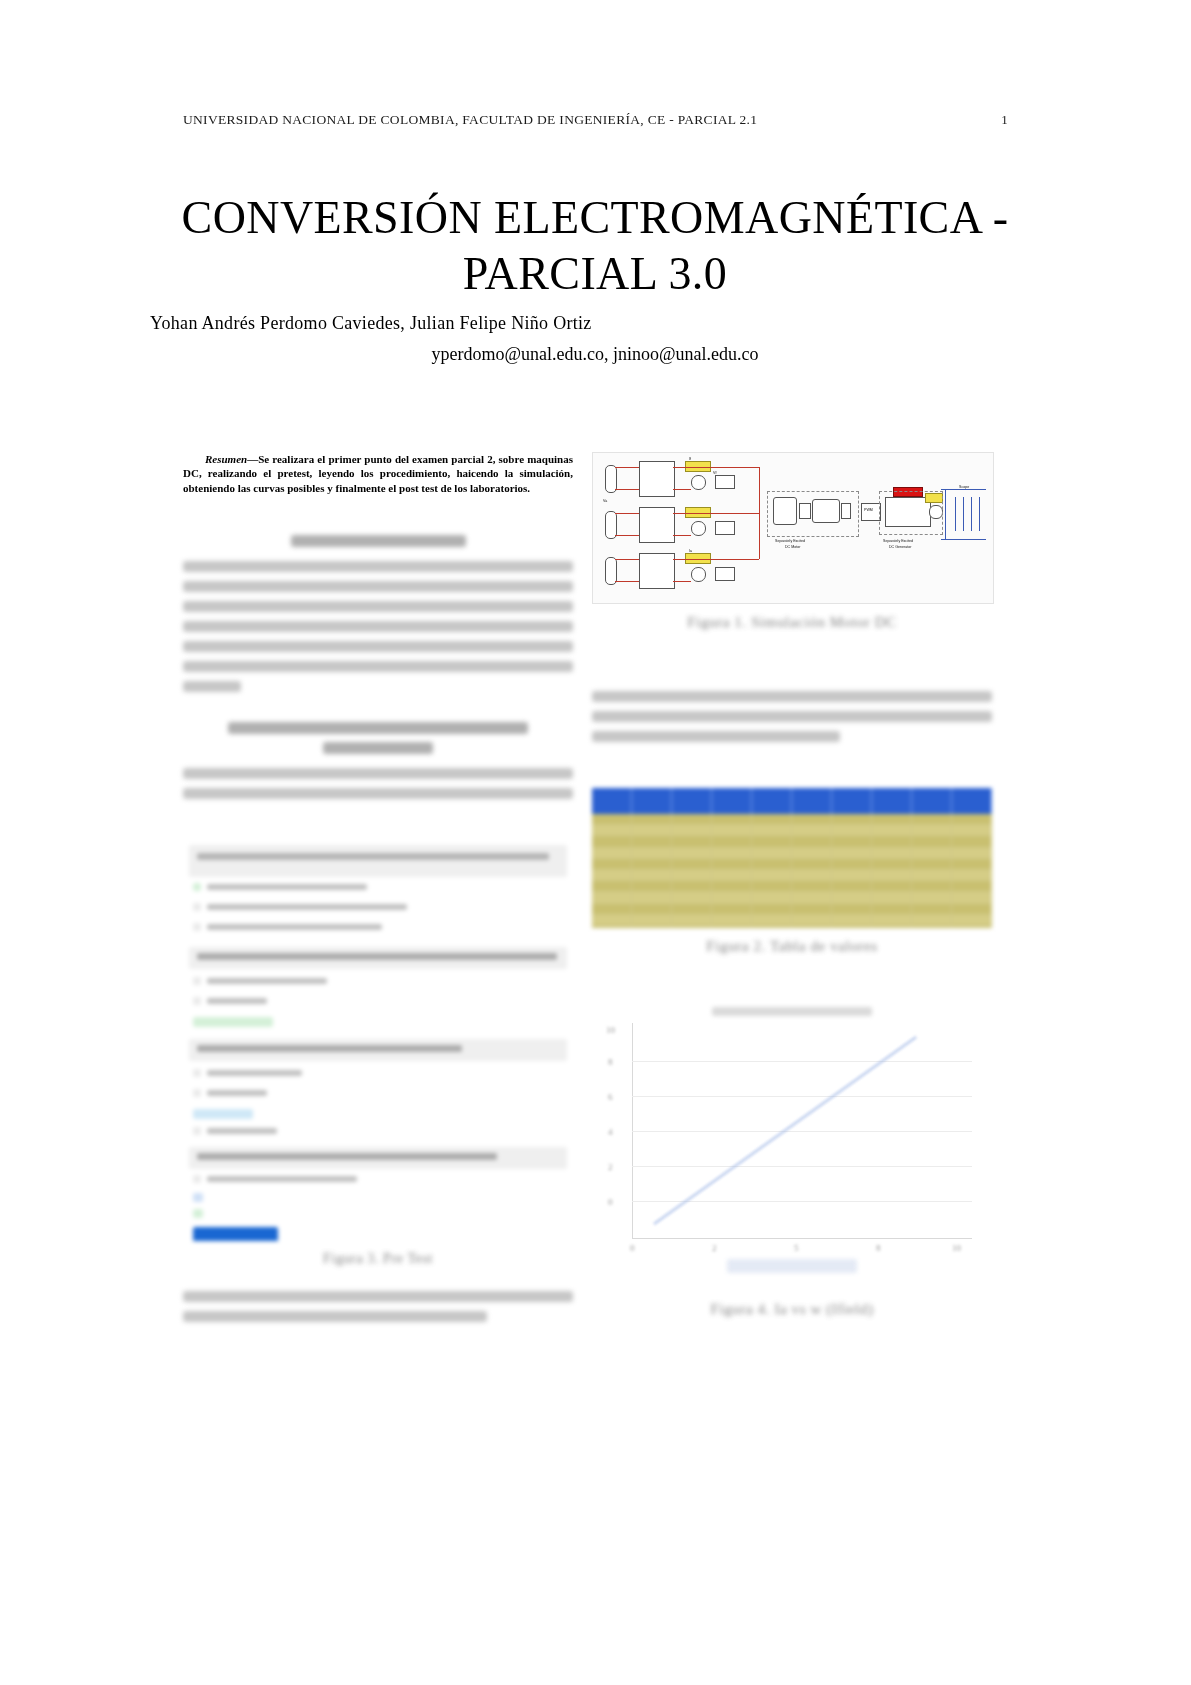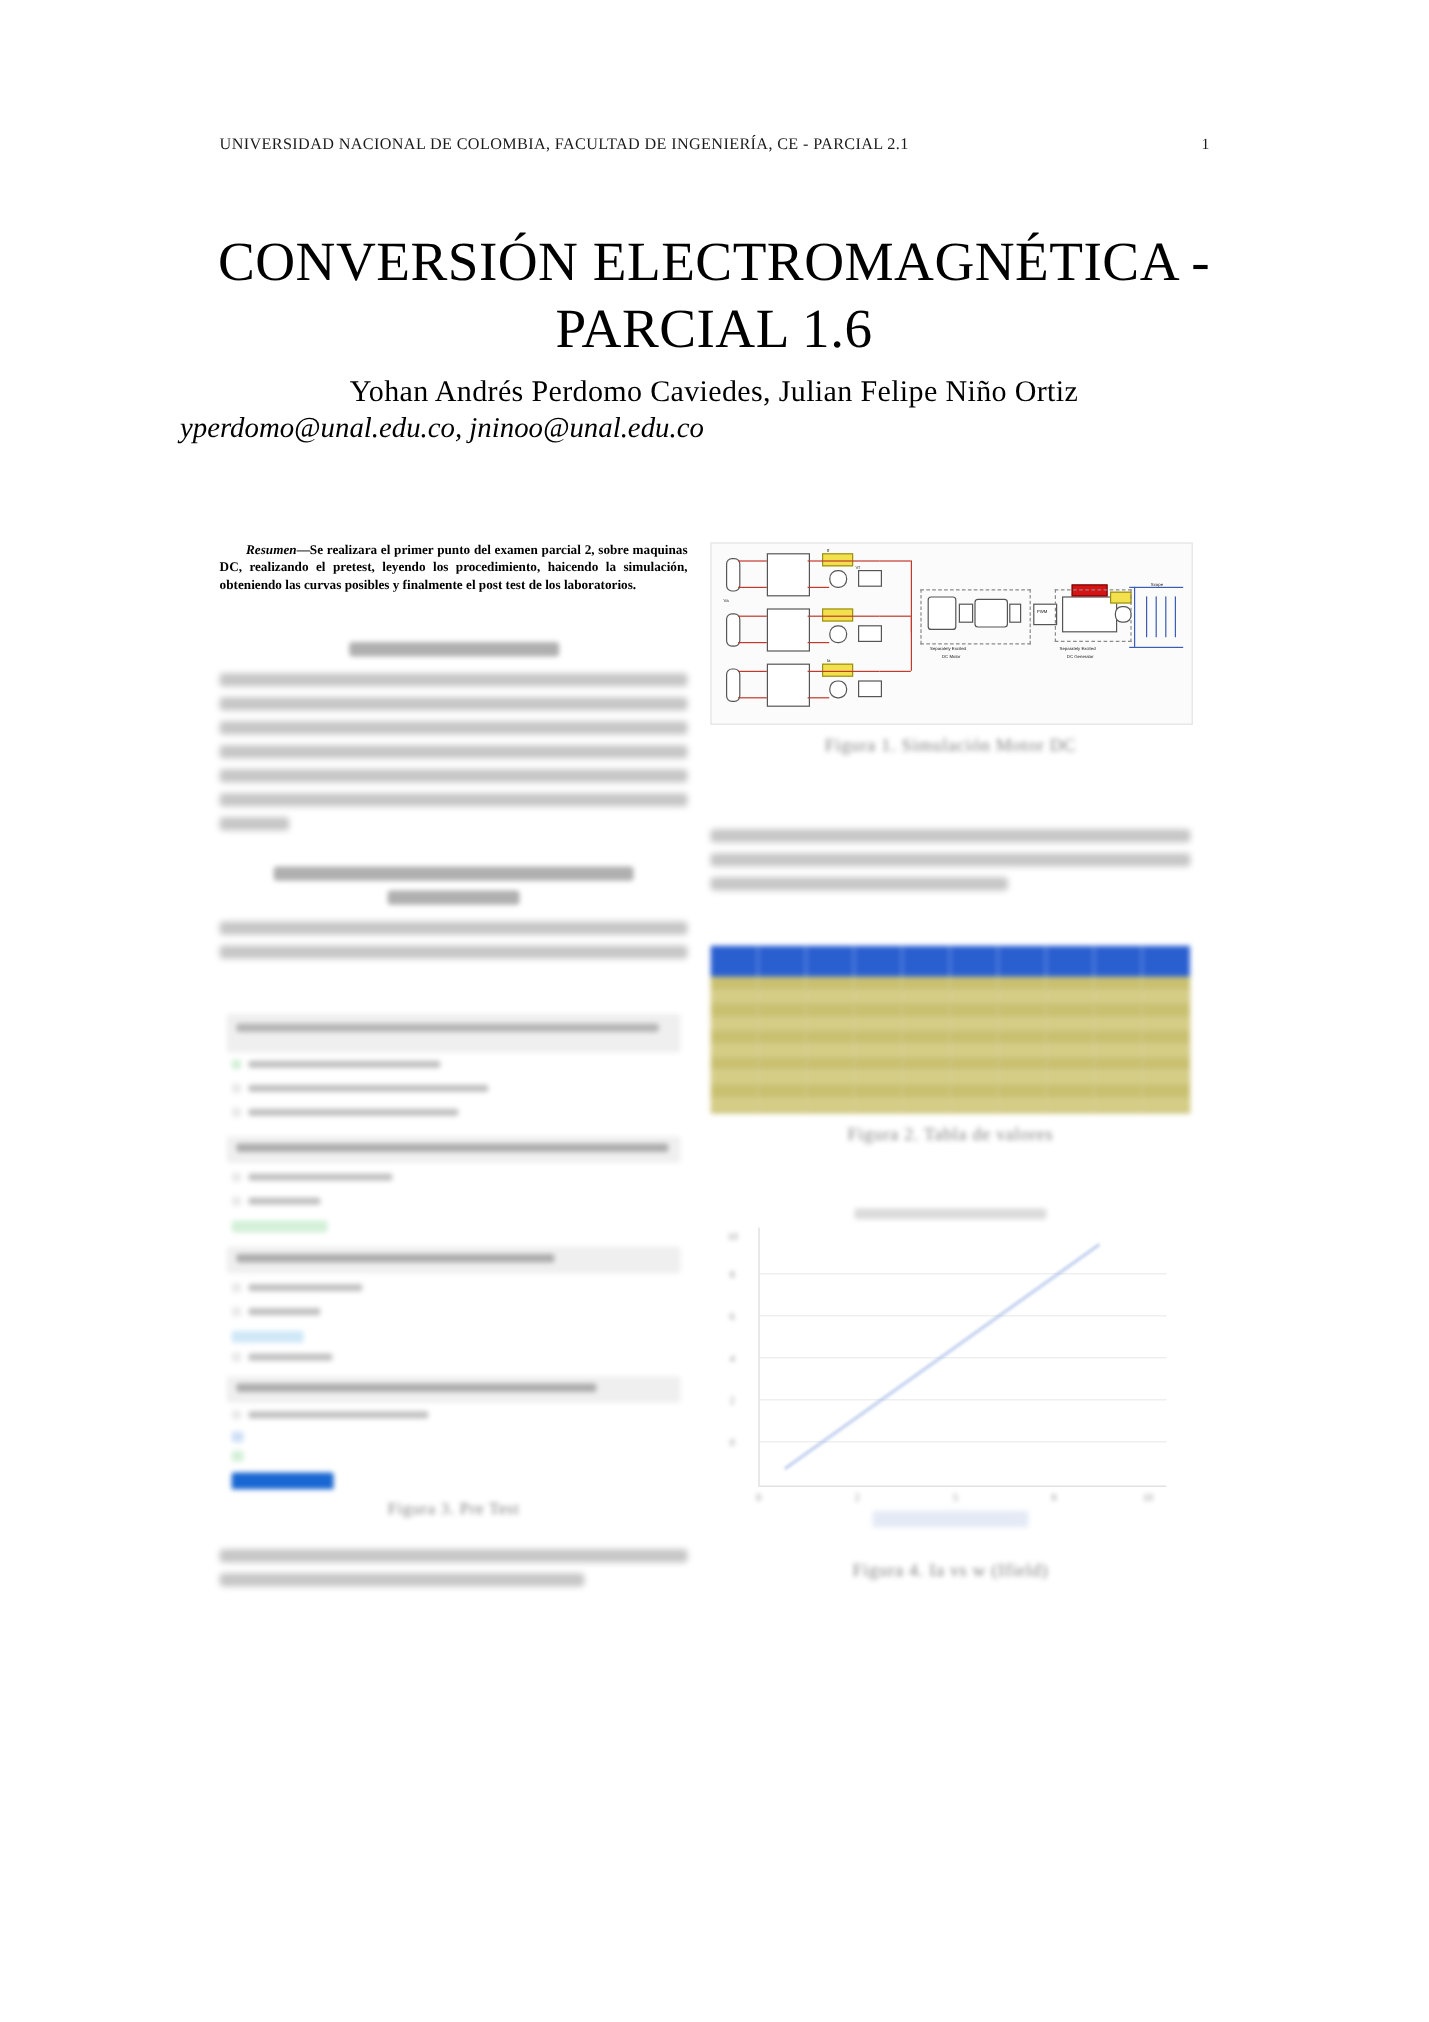--- a/index.html
+++ b/index.html
@@ -40,30 +40,29 @@
     text-align:center;
     font-size:46px;
     line-height:1.22;
     font-weight:400;
     letter-spacing:0.4px;
   }
   .authors {
     position:absolute;
     left:150px; top:313px;
     width:890px;
-    text-align:center;
-    font-size:25px;
+    font-size:18px;
     letter-spacing:0.3px;
   }
   .emails {
     position:absolute;
     left:150px; top:344px;
     width:890px;
-    font-size:24px;
-    font-style:italic;
+    text-align:center;
+    font-size:18px;
   }
   .affil {
     position:absolute;
     left:150px; top:369px;
     width:890px;
     text-align:center;
     font-size:20px;
     font-style:italic;
   }
 
@@ -197,21 +196,21 @@
 </head>
 <body>
 
 <div class="page">
 
   <div class="runhead">
     <span>UNIVERSIDAD NACIONAL DE COLOMBIA, FACULTAD DE INGENIERÍA, CE - PARCIAL 2.1</span>
     <span class="pageno">1</span>
   </div>
 
-  <div class="title">CONVERSIÓN ELECTROMAGNÉTICA - PARCIAL 1.6</div>
+  <div class="title">CONVERSIÓN ELECTROMAGNÉTICA - PARCIAL 3.0</div>
   <div class="authors">Yohan Andrés Perdomo Caviedes, Julian Felipe Niño Ortiz</div>
   <div class="emails">yperdomo@unal.edu.co,  jninoo@unal.edu.co</div>
 
   <div class="col-left">
 
     <div class="abstract">
       <span class="lead">Resumen</span><span>—</span><span>Se realizara el primer punto del examen parcial 2, sobre maquinas DC, realizando el pretest, leyendo los procedimiento, haicendo la simulación, obteniendo las curvas posibles y finalmente el post test de los laboratorios.</span>
     </div>
 
     <div class="sec-block" style="margin-top:40px;">

